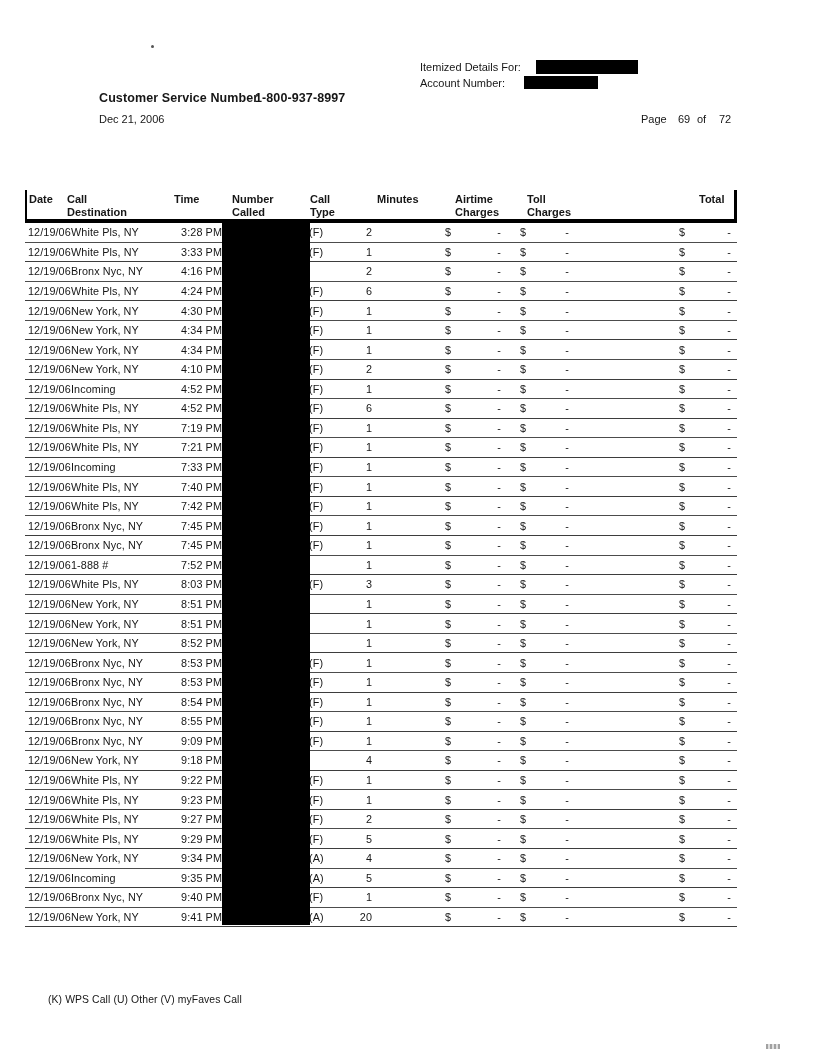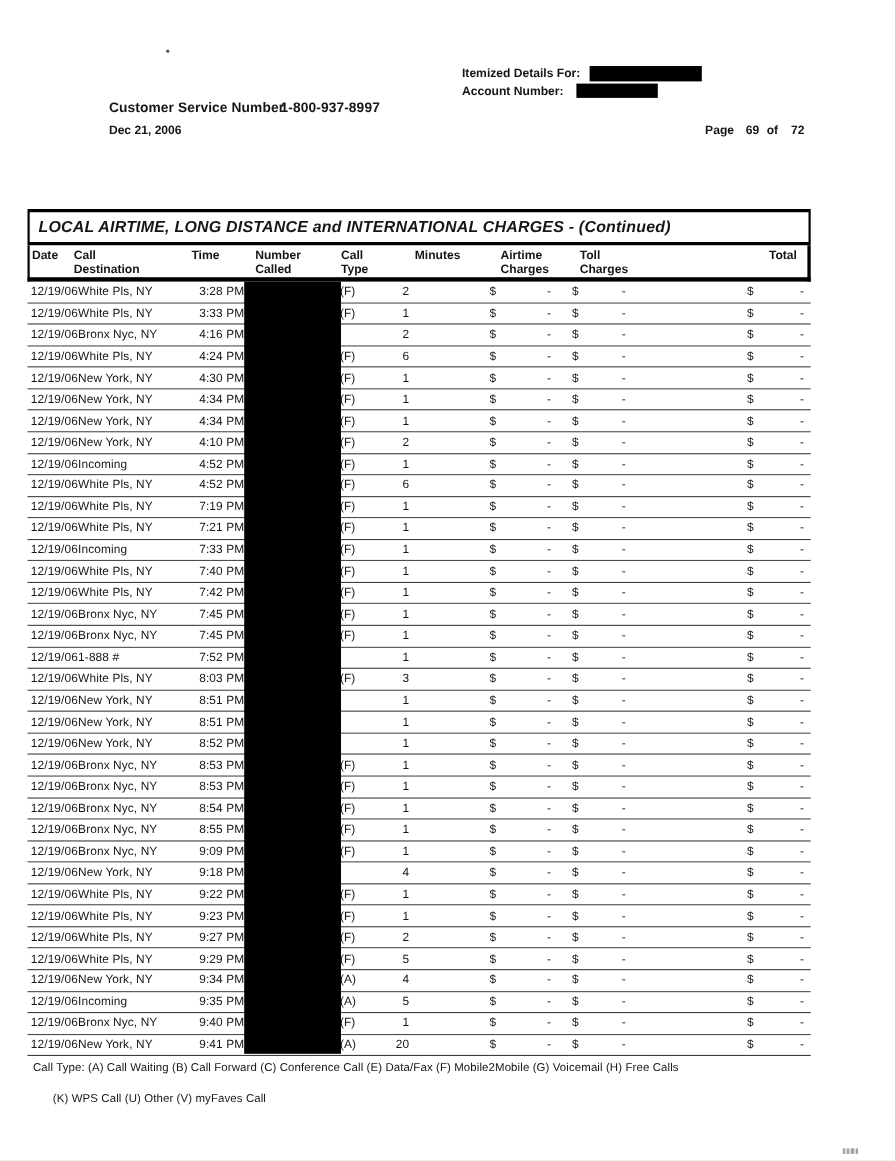--- a/index.html
+++ b/index.html
@@ -6,21 +6,21 @@
   .page{
     position:relative;
     width:814px;height:1055px;
     background:#ffffff;
     font-family:"Liberation Sans", sans-serif;
     color:#161616;
     overflow:hidden;
   }
   .abs{position:absolute;}
   
-  .lbl-sm{font-size:11px;line-height:13px;font-weight:bold;}
+  .lbl-sm{font-size:11px;line-height:13px;}
   .redact{background:#000;}
   .dot-artifact{width:3px;height:3px;background:#555;border-radius:50%;}
   .csn{font-size:12.5px;font-weight:bold;letter-spacing:.1px;}
   .smudge{width:14px;height:5px;background:repeating-linear-gradient(90deg,#8a8a8a 0 2px,#d7d7d7 2px 4px);opacity:.8;}
   
   .table-wrap{left:25px;top:190px;width:712px;}
   .title-band{
     box-sizing:border-box;height:33px;
     border:2px solid #000;border-top-width:3px;border-bottom-width:3px;
     display:flex;align-items:center;padding-left:8px;
@@ -84,21 +84,20 @@
   <div class="abs csn" style="left:67px;top:91px;margin-left:32px;">Customer Service Number</div>
   <div class="abs csn" style="left:255px;top:91px;">1-800-937-8997</div>
   <div class="abs lbl-sm" style="left:67px;top:113px;margin-left:32px;">Dec 21, 2006</div>
 
   <div class="abs lbl-sm" style="left:641px;top:113px;">Page</div>
   <div class="abs lbl-sm" style="left:678px;top:113px;">69</div>
   <div class="abs lbl-sm" style="left:697px;top:113px;">of</div>
   <div class="abs lbl-sm" style="left:719px;top:113px;">72</div>
 
   <div class="abs table-wrap">
-    <div class="title-band">LOCAL AIRTIME, LONG DISTANCE and INTERNATIONAL CHARGES  - (Continued)</div>
 
     <div class="header-band">
       <div class="hcol h-date">
           <span class="hl">Date</span>
           <span class="hl"></span>
         </div>
       <div class="hcol h-dest">
           <span class="hl">Call</span>
           <span class="hl">Destination</span>
         </div>
@@ -599,16 +598,15 @@
           <span class="cell c-air-s">$</span>
           <span class="cell c-air-v">-</span>
           <span class="cell c-toll-s">$</span>
           <span class="cell c-toll-v">-</span>
           <span class="cell c-tot-s">$</span>
           <span class="cell c-tot-v">-</span>
         </div>
       </div>
   </div>
 
-  <div class="abs footnote" style="left:30px;top:966px;">Call Type: (A) Call Waiting (B) Call Forward (C) Conference Call (E) Data/Fax (F) Mobile2Mobile (G) Voicemail (H) Free Calls</div>
   <div class="abs footnote" style="left:48px;top:994px;">(K) WPS Call (U) Other (V) myFaves Call</div>
 
 </div>
 
 </body></html>

